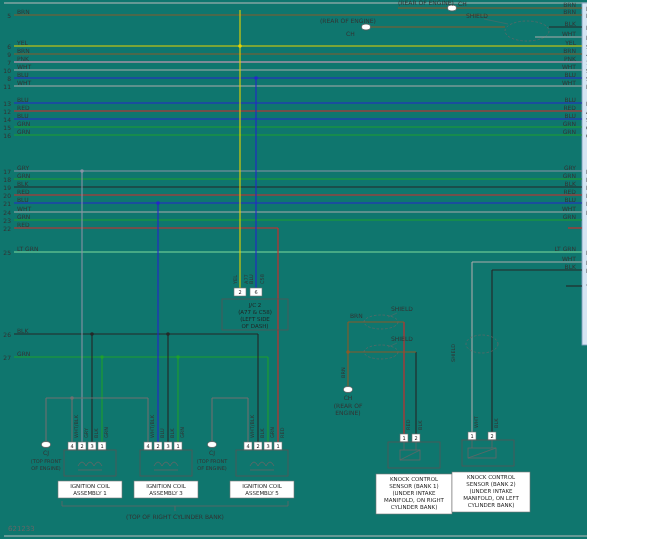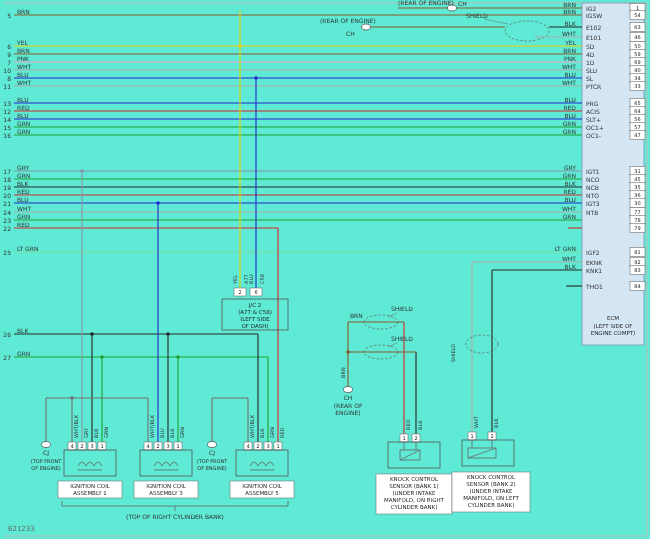--- a/index.html
+++ b/index.html
@@ -1,16 +1,16 @@
 <!DOCTYPE html>
 <html style="--brn: #8a5a28; --yel: #e8d400; --pnk: #f0a0c0; --wht: #ababab; --blu: #2626cc; --red: #d62828; --grn: #1fa02d; --blk: #262626; --ltgrn: #7edc9c; --gry: #8a93a6; --whtblk: #707070; --ecm_fill: #d4e5f3; --ecm_stroke: #7fa0bf; --border: #bcbcbc;"><head>
 <meta charset="utf-8">
 <style>
   html,body{margin:0;padding:0;background:#fff}
-  .stage{position:relative;width:650px;height:539px;background:#5eead4;overflow:hidden}
+  .stage{position:relative;width:587px;height:539px;background:#0f766e;overflow:hidden}
   svg{font-family:"DejaVu Sans",sans-serif}
   .t{font-size:6px;fill:#333}
   .ts{font-size:5px;fill:#333}
   .tp{font-size:5px;fill:#222}
   .tl{font-size:5.5px;fill:#222}
   .t7{font-size:7px;fill:#666}
   .tm{text-anchor:middle}
   .te{text-anchor:end}
   .w{fill:none;stroke-width:1.1}
   .pb{fill:#fff;stroke:#707070;stroke-width:0.6}

